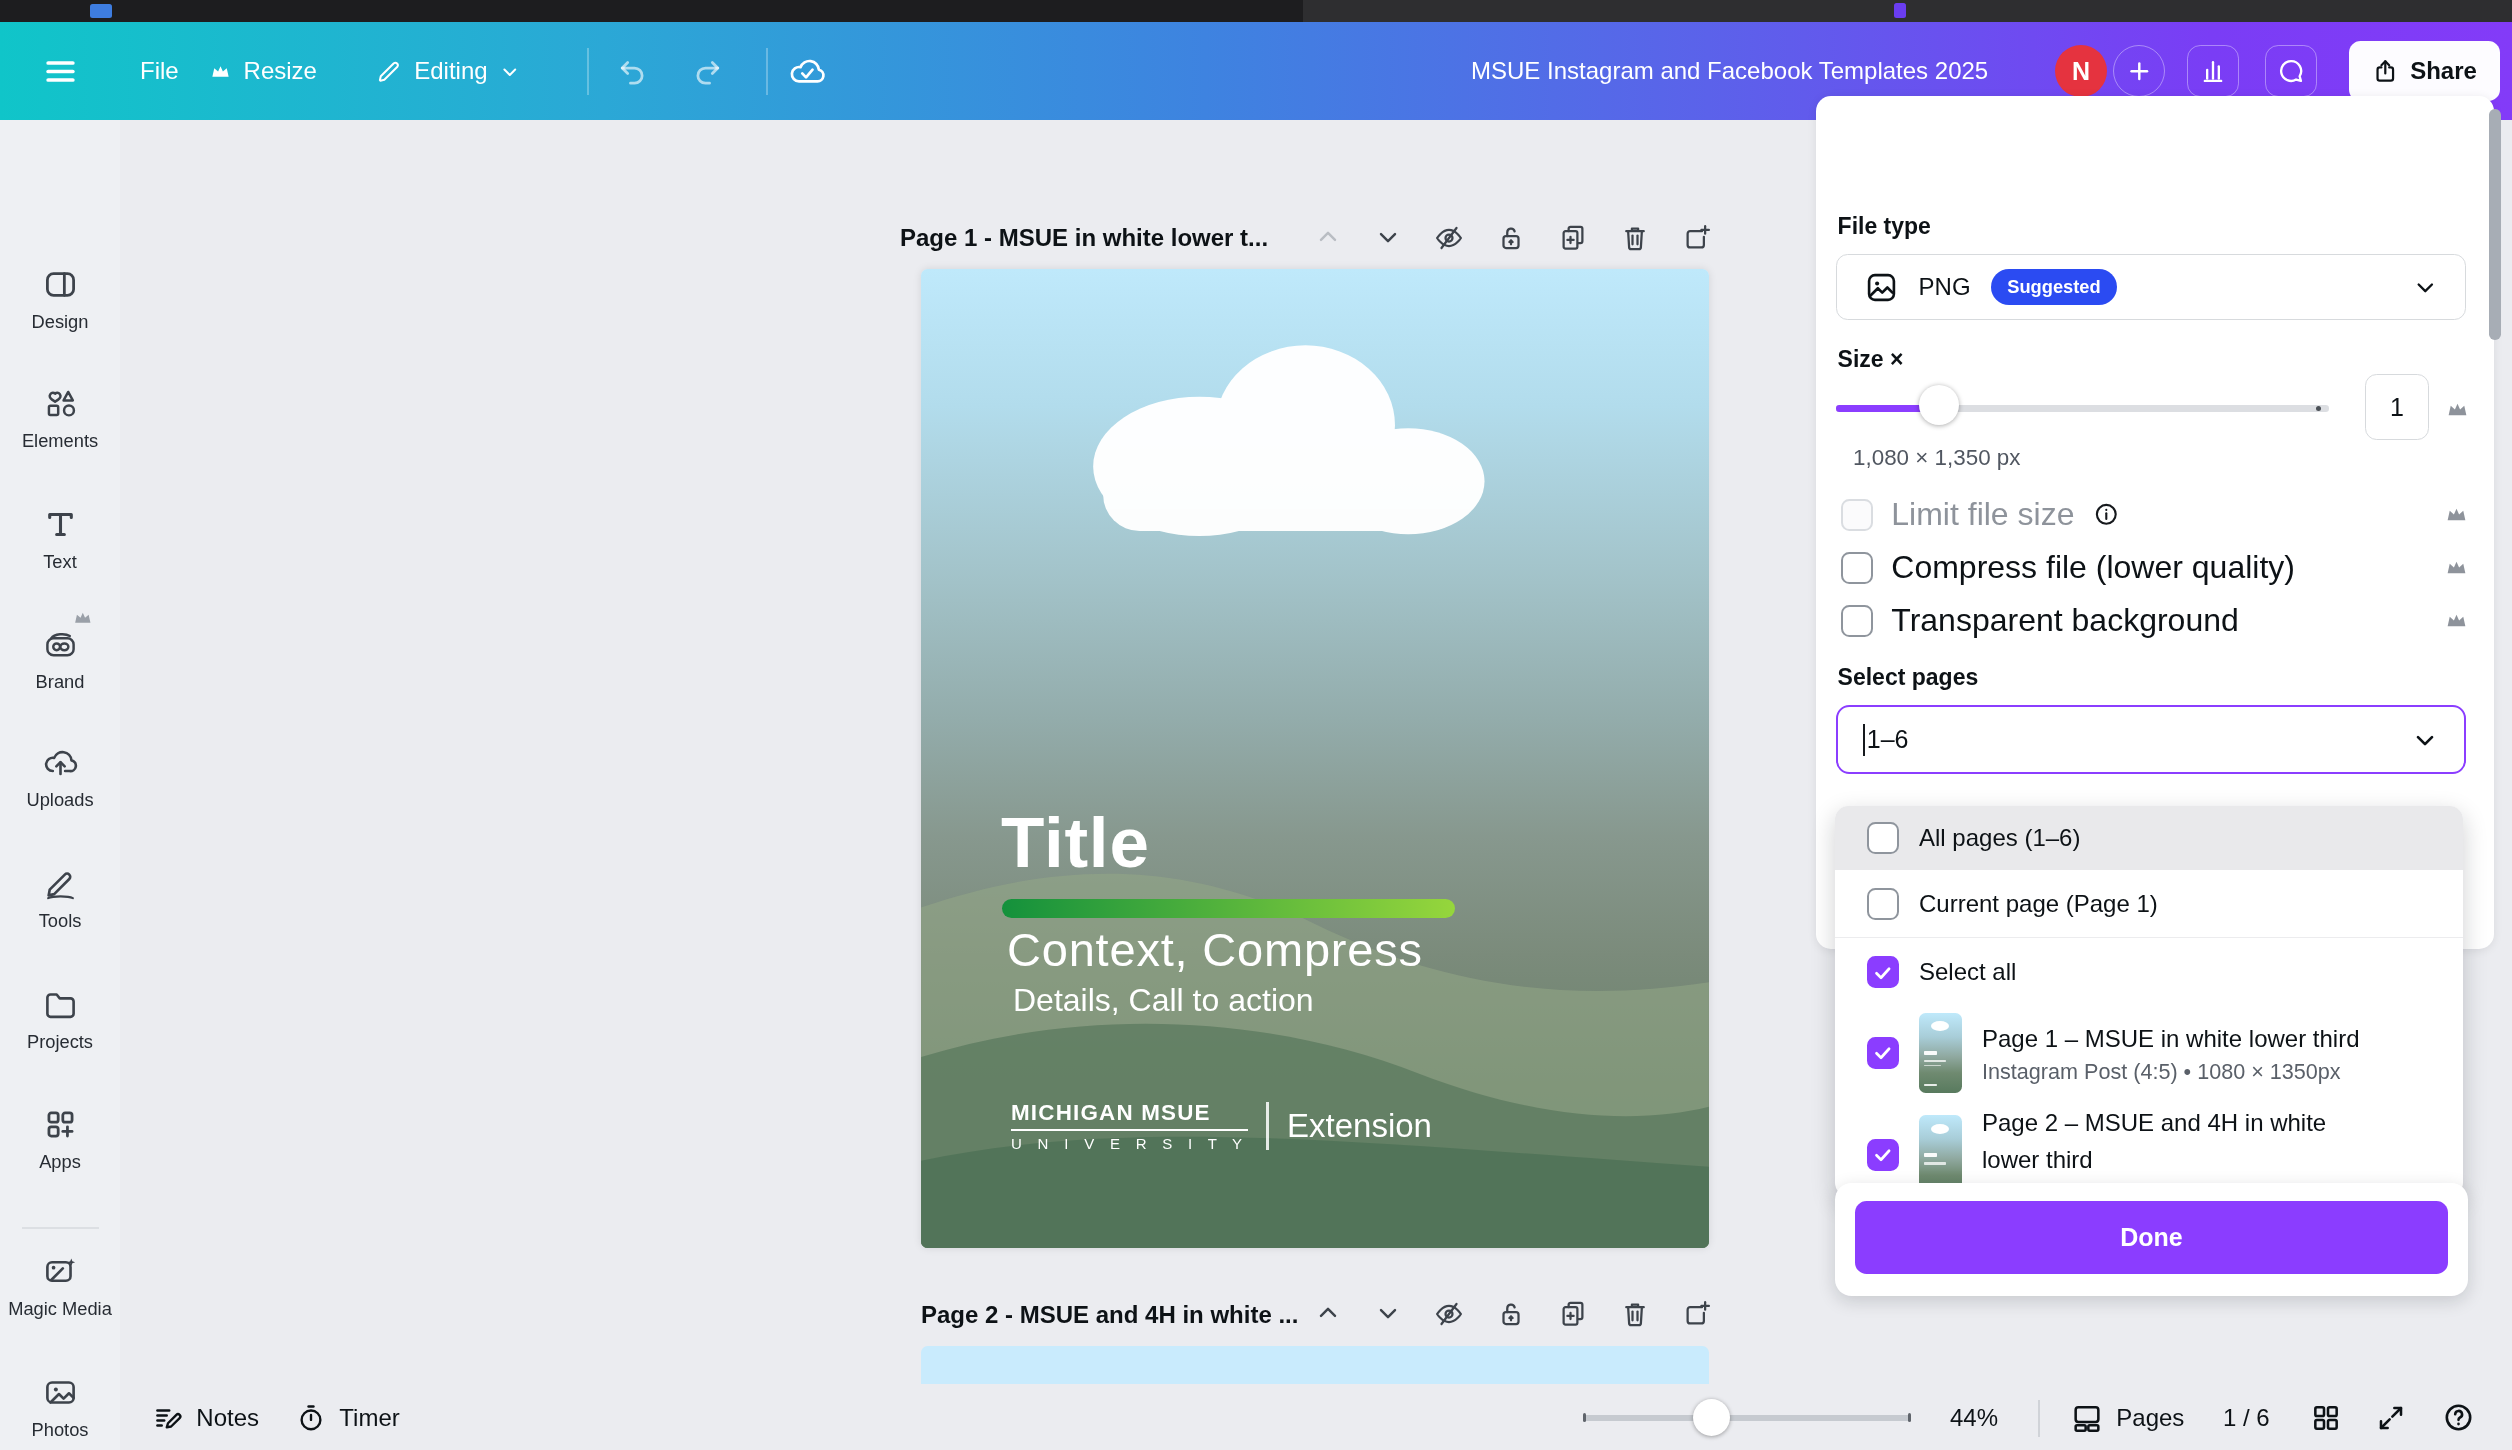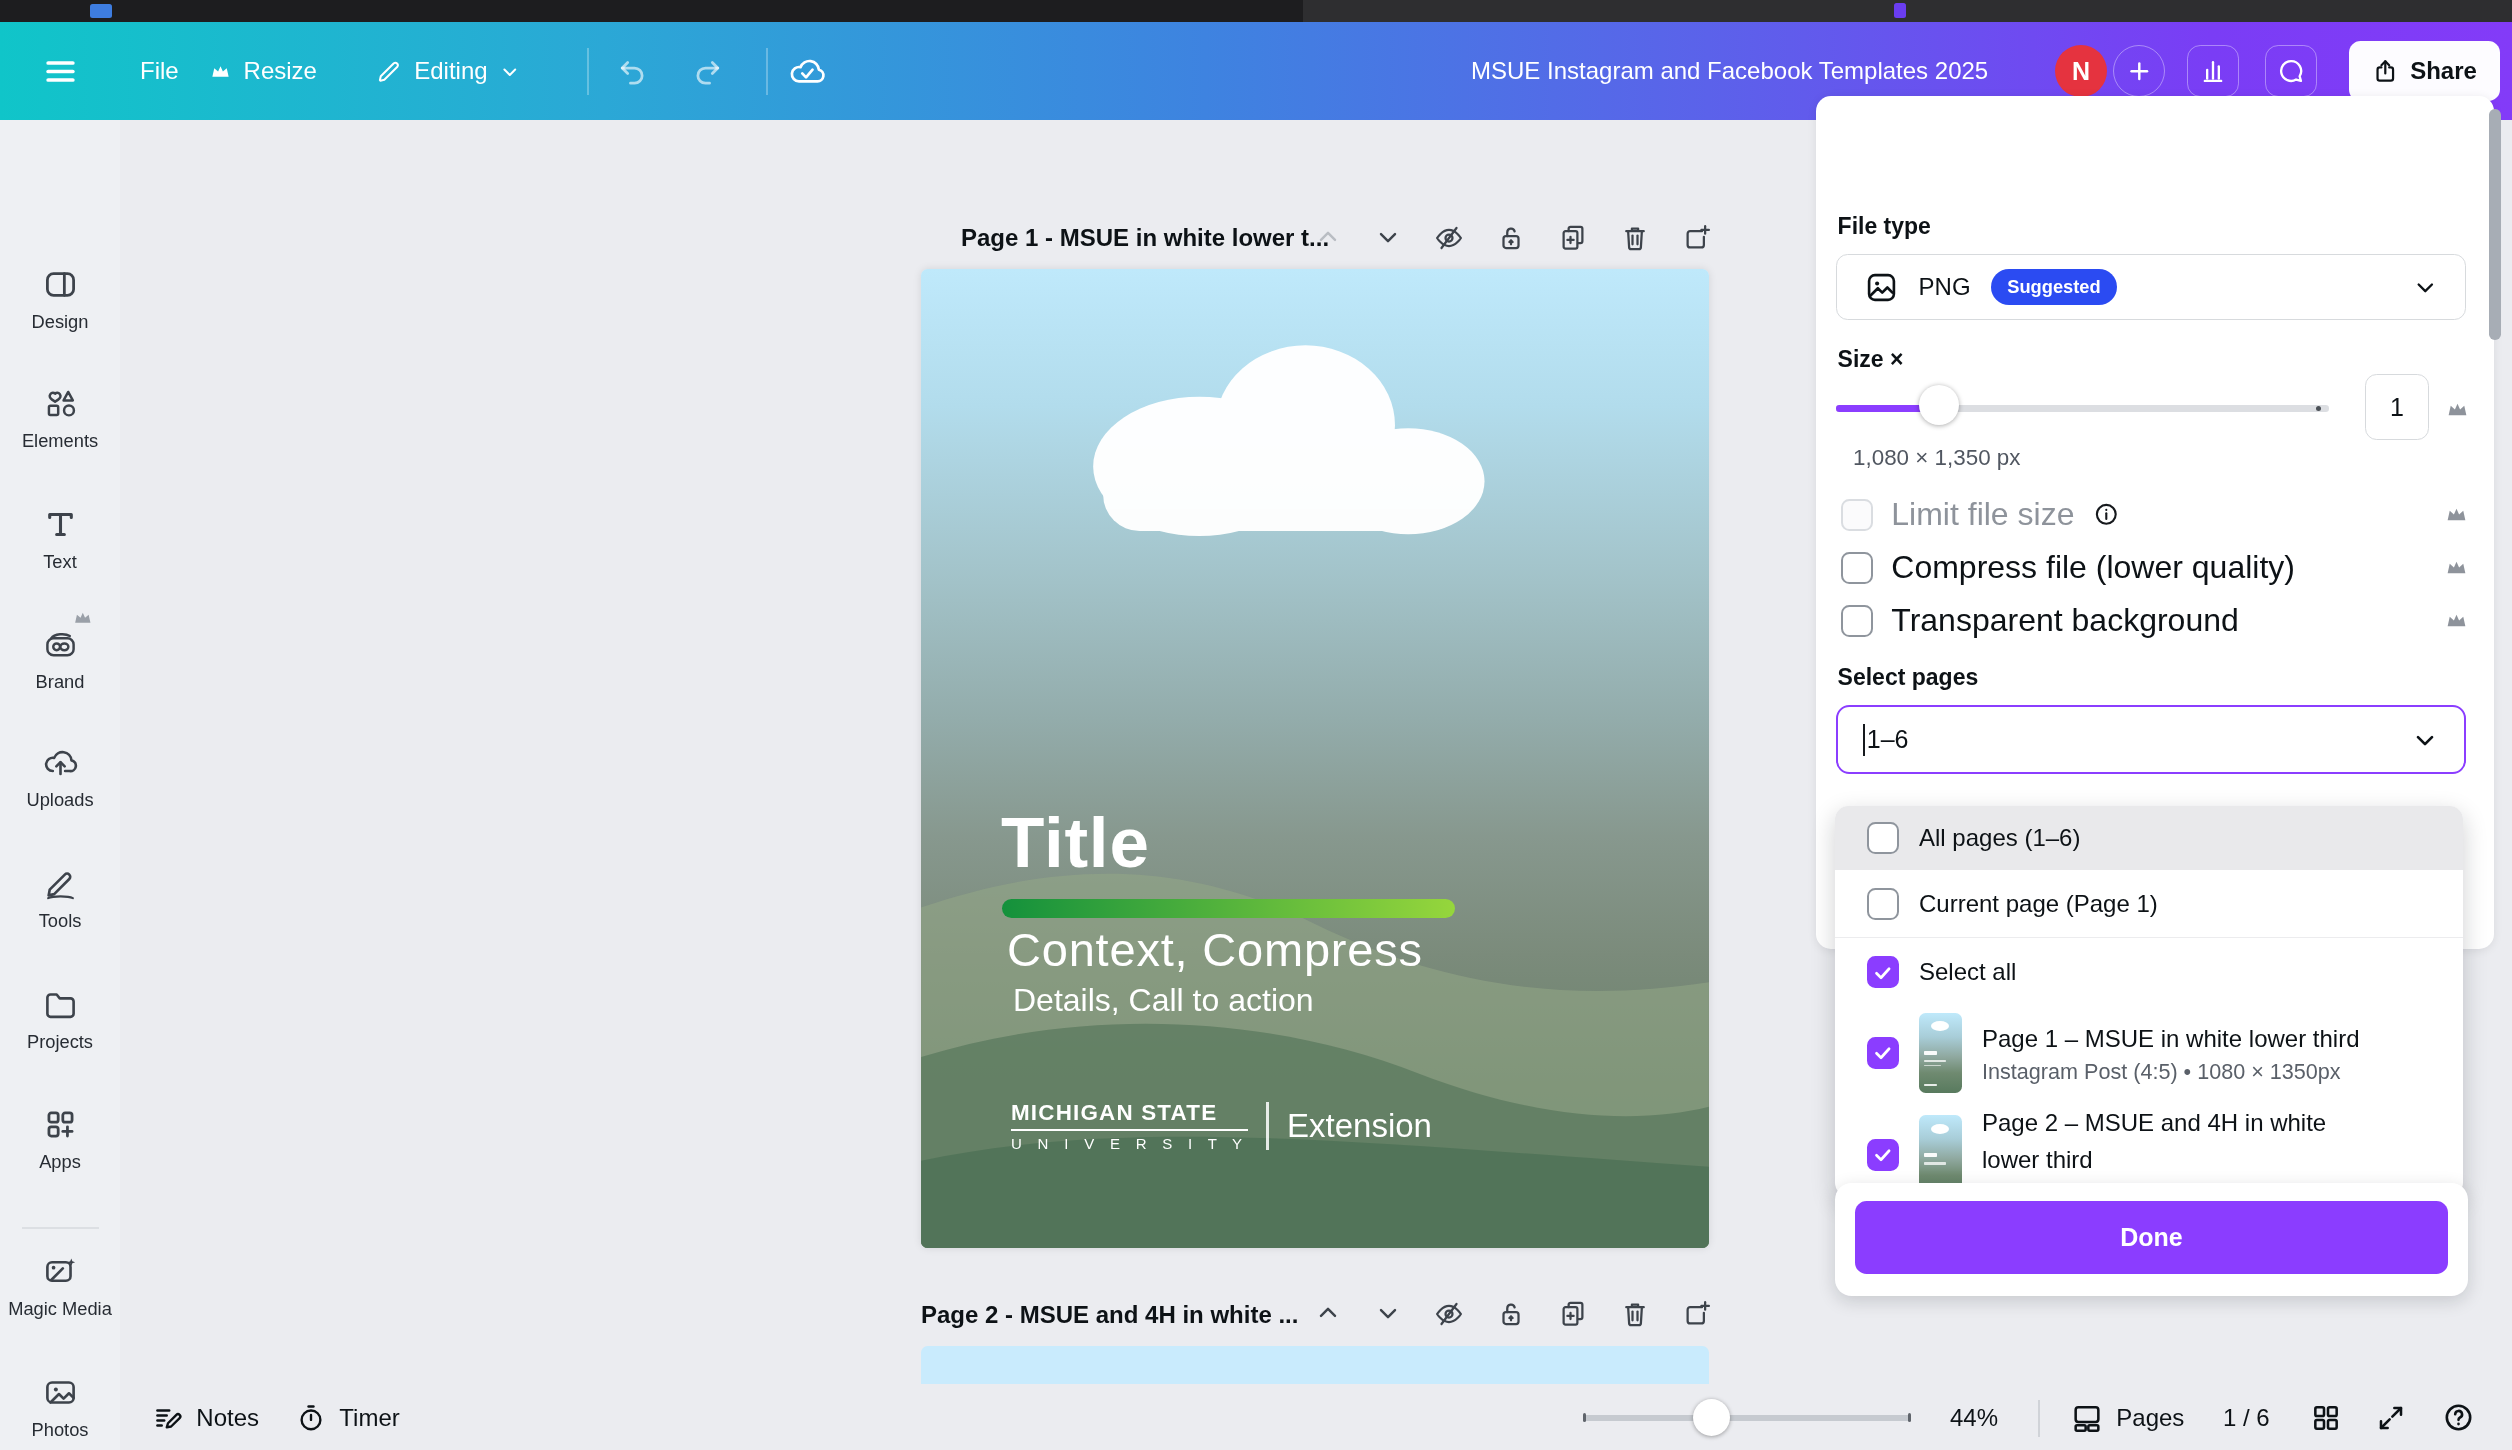--- a/index.html
+++ b/index.html
@@ -319,21 +319,21 @@
             <rect x="3.5" y="5.5" width="17" height="13" rx="3"></rect>
             <circle cx="9" cy="10" r="1.3" fill="currentColor" stroke="none"></circle>
             <path d="M5.5 18.5 11 13l3 3 3.5-3.5 3 3"></path>
           </svg>
         </div>
       <div class="sb-label">Photos</div>
     </div>
 
   </div>
 
-  <div class="page-header" style="left:961px;top:224px;">Page 1 - MSUE in white lower t...</div>
+  <div class="page-header" style="left:900px;top:224px;">Page 1 - MSUE in white lower t...</div>
   <div class="ph-icons" style="left:1314px;top:223px;">
     <svg class="icon disabled" width="28" height="28" viewBox="0 0 24 24" style="stroke-width:2.1">
         <polyline points="6 14.5 12 8.5 18 14.5"></polyline>
       </svg>
     <svg class="icon" width="28" height="28" viewBox="0 0 24 24" style="stroke-width:2.1">
         <polyline points="6 9.5 12 15.5 18 9.5"></polyline>
       </svg>
     <svg class="icon" width="30" height="30" viewBox="0 0 24 24" style="stroke-width:1.8">
         <path d="M2.5 12S6.5 5.5 12 5.5 21.5 12 21.5 12 17.5 18.5 12 18.5 2.5 12 2.5 12Z"></path>
         <circle cx="12" cy="12" r="2.8"></circle>
@@ -376,21 +376,21 @@
       <path d="M0 120 C 180 58, 330 68, 475 140 C 615 208, 765 238, 949 210 L949 530 L0 530 Z" fill="#93a886" opacity="0.55"></path>
       <path d="M0 300 C 200 238, 420 250, 600 320 C 740 374, 860 382, 949 360 L949 530 L0 530 Z" fill="#5f7d62" opacity="0.85"></path>
       <path d="M0 425 C 250 372, 520 402, 949 432 L949 530 L0 530 Z" fill="#4f7257" opacity="0.85"></path>
     </svg>
     <div class="design-title">Title</div>
     <div class="green-bar"></div>
     <div class="design-sub">Context, Compress</div>
     <div class="design-details">Details, Call to action</div>
     <div class="msu-logo">
       <div>
-        <div class="msu-line1">MICHIGAN STATE</div>
+        <div class="msu-line1">MICHIGAN MSUE</div>
         <div class="msu-line2">U N I V E R S I T Y</div>
       </div>
       <div class="msu-div"></div>
       <div class="msu-ext">Extension</div>
     </div>
   </div>
 
   <div class="page-header" style="left:921px;top:1301px;">Page 2 - MSUE and 4H in white ...</div>
   <div class="ph-icons" style="left:1314px;top:1299px;">
     <svg class="icon" width="28" height="28" viewBox="0 0 24 24" style="stroke-width:2.1">

